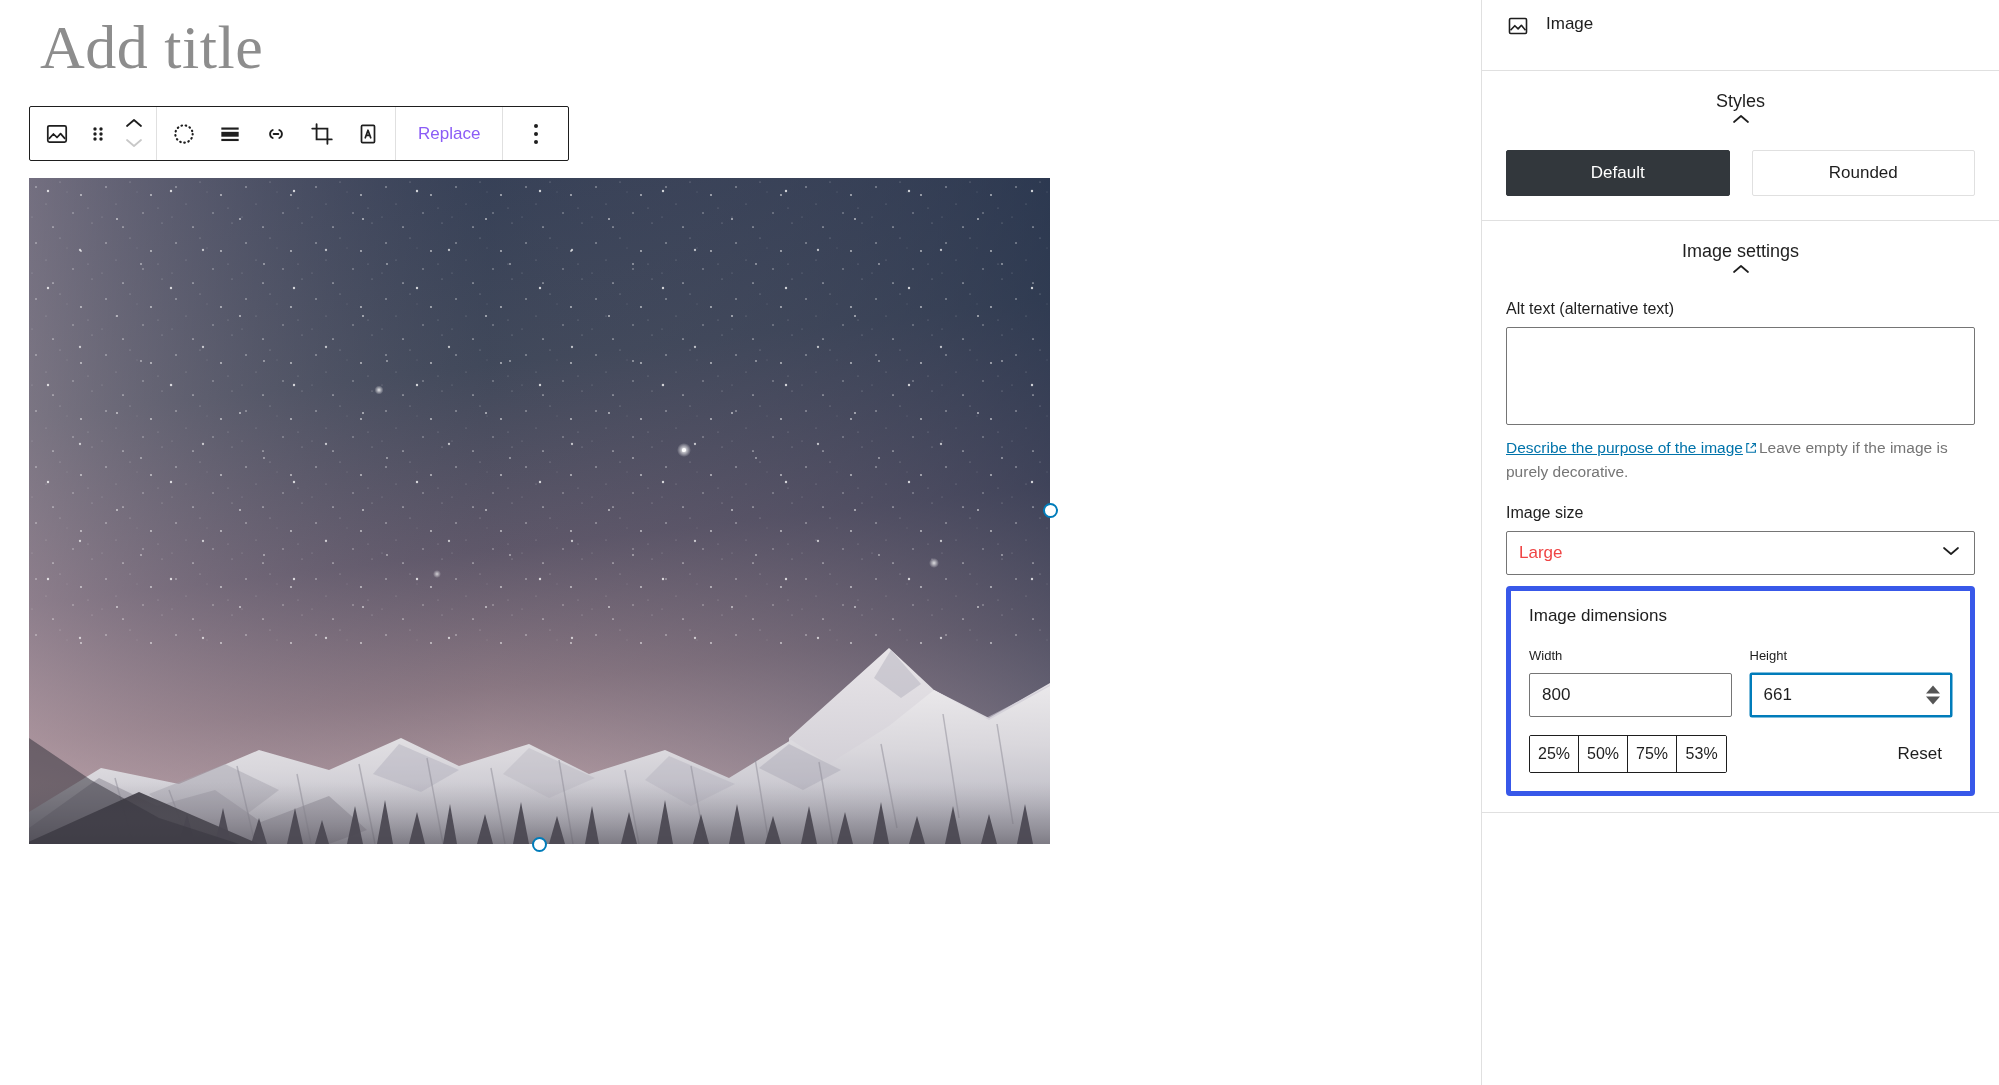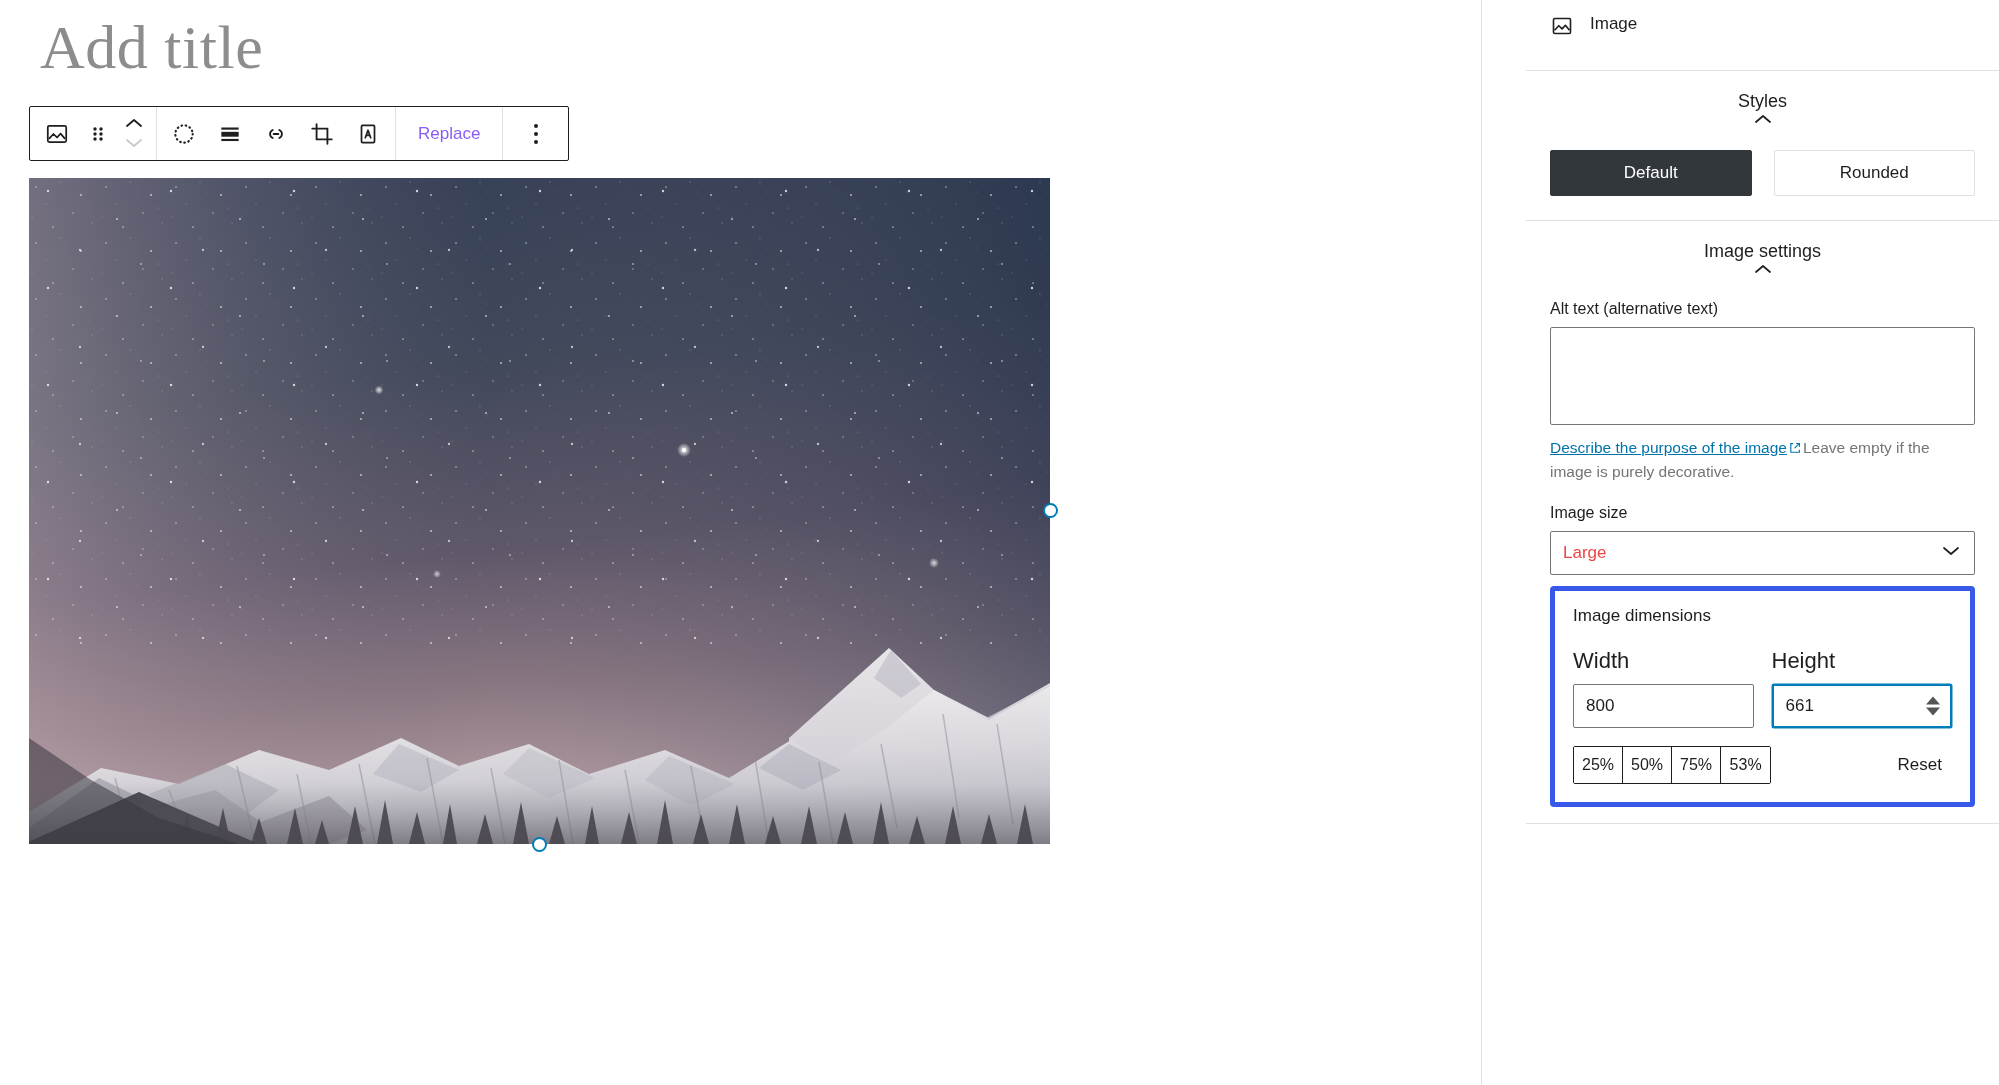--- a/index.html
+++ b/index.html
@@ -114,21 +114,20 @@
   .handle-bottom { left: 50%; bottom: -8px; margin-left: -8px; }
 
   
   .sidebar {
     width: 518px;
     height: 1085px;
     background: #fff;
     border-left: 1px solid #e0e0e0;
     overflow: hidden;
     position: relative;
-    padding-left: 44px;
   }
 
   
   .block-card {
     display: flex;
     gap: 16px;
     padding: 12px 24px 24px 24px;
     border-bottom: 1px solid #e0e0e0;
   }
   .block-card-icon {
@@ -259,21 +258,21 @@
     font-size: 17px;
     color: #1e1e1e;
     margin-bottom: 22px;
   }
   .dims-grid {
     display: flex;
     gap: 18px;
     margin-bottom: 18px;
   }
   .dims-col { flex: 1; }
-  .dims-col .field-label { margin-bottom: 10px; font-size: 22px; }
+  .dims-col .field-label { margin-bottom: 10px; font-size: 13px; }
   .num-input {
     position: relative;
     height: 44px;
     border: 1px solid #757575;
     border-radius: 2px;
     background: #fff;
     display: flex;
     align-items: center;
     padding: 0 12px;
     font-size: 17px;

